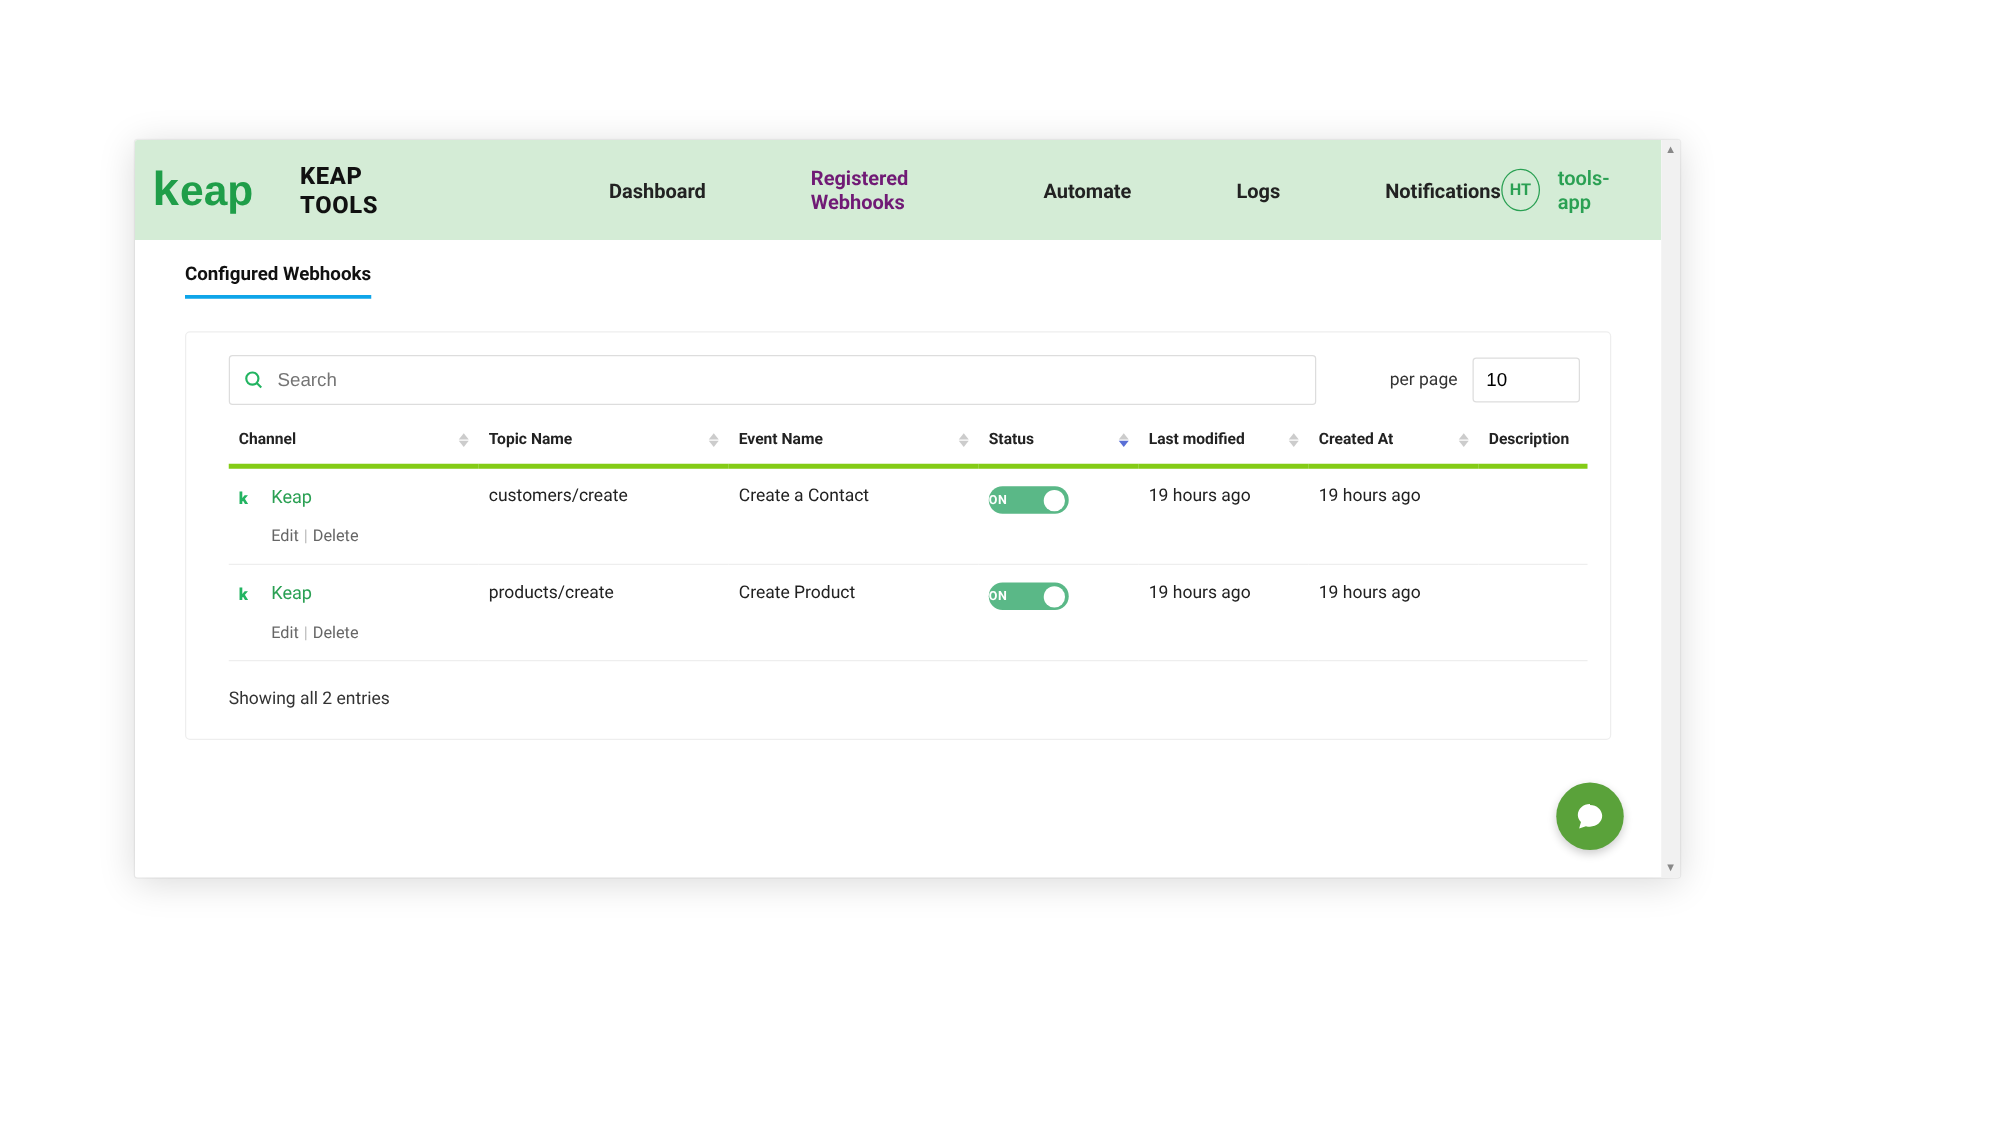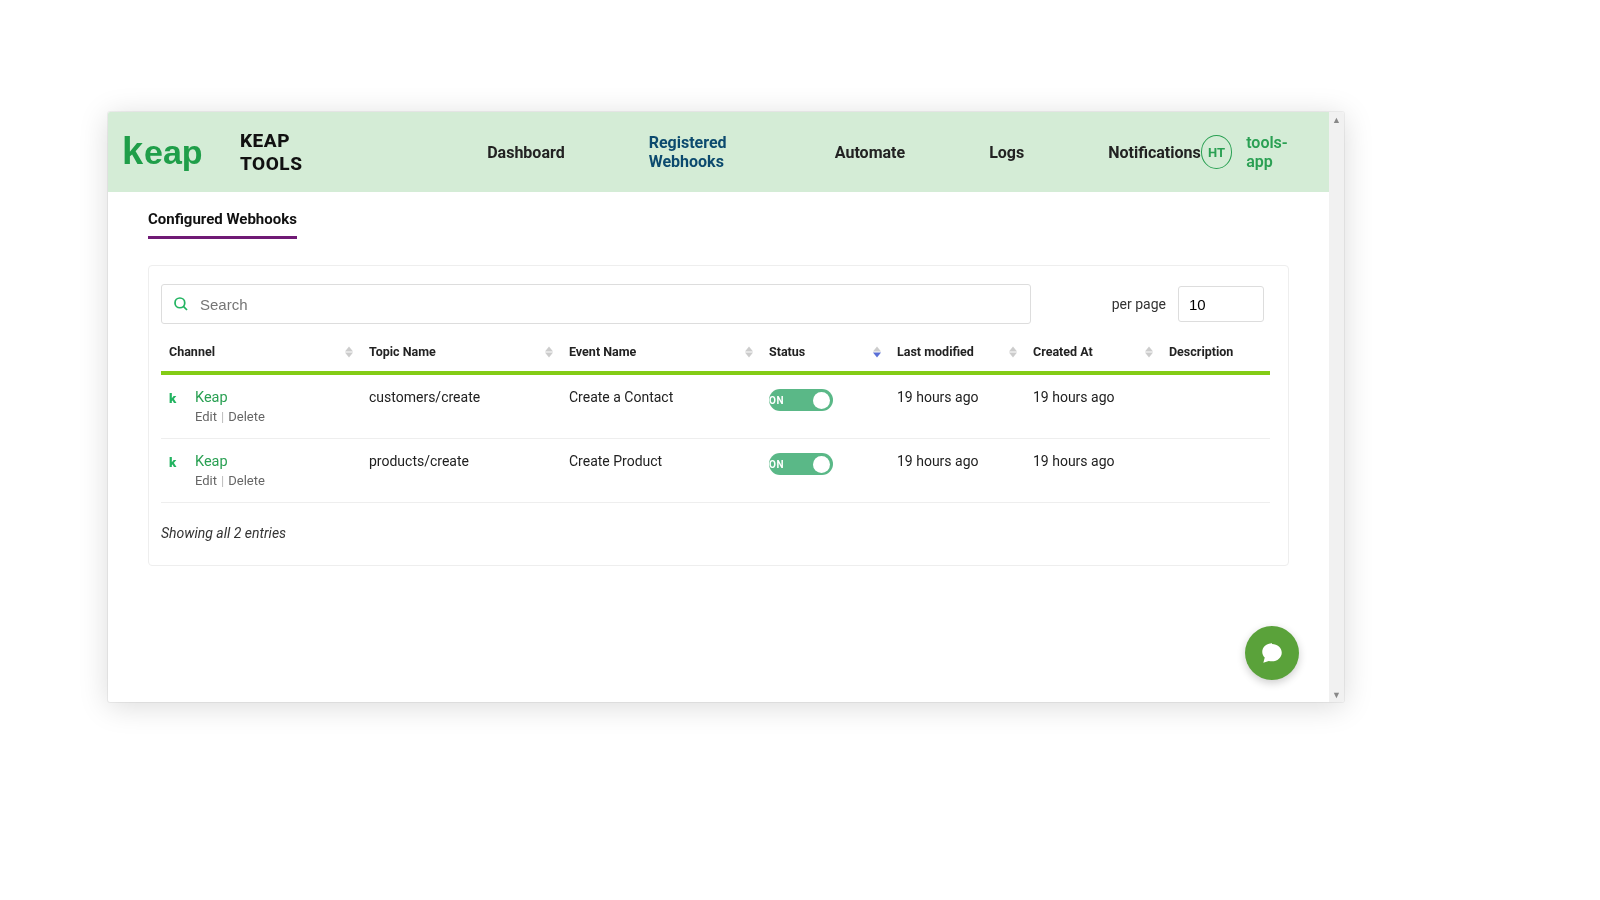--- a/index.html
+++ b/index.html
@@ -10,52 +10,52 @@
 .scrollbar{position:absolute;right:0;top:0;width:15px;height:100%;background:#f1f1f1;}
 .scrollbar::before{content:"";position:absolute;left:2px;top:2px;width:11px;height:11px;background:transparent;}
 .scrollbar .sb-arrow-up{position:absolute;top:0;left:0;width:15px;height:15px;display:flex;align-items:center;justify-content:center;color:#888;font-size:9px;}
 .scrollbar .sb-arrow-down{position:absolute;bottom:0;left:0;width:15px;height:15px;display:flex;align-items:center;justify-content:center;color:#888;font-size:9px;}
 .topbar{height:80px;background:#d4ecd6;display:flex;align-items:center;padding:0 20px 0 14px;}
 .brand-logo{display:flex;align-items:center;gap:6px;margin-right:22px;}
 .brand-logo svg{display:block;}
 .brand-name{font-size:19px;font-weight:800;letter-spacing:0.5px;color:#111;}
 .nav{display:flex;align-items:center;gap:36px;margin-left:90px;}
 .nav-item{font-size:16px;font-weight:700;color:#222;cursor:pointer;margin-left:48px;}
-.nav-item.active{color:#0c4a6e;}
+.nav-item.active{color:#701a75;}
 .user-area{margin-left:auto;display:flex;align-items:center;gap:14px;}
 .avatar{width:34px;height:34px;border:1.5px solid #2aa053;border-radius:50%;display:flex;align-items:center;justify-content:center;color:#2aa053;font-size:13px;font-weight:700;}
 .username{color:#2aa053;font-size:16px;font-weight:600;}
 .page-body{padding:18px 40px;}
-.section-title{font-size:15px;font-weight:700;color:#111;display:inline-block;padding-bottom:8px;border-bottom:3px solid #701a75;margin-bottom:26px;}
-.card{border:1px solid #eee;border-radius:4px;padding:18px 18px 24px 12px;}
+.section-title{font-size:15px;font-weight:700;color:#111;display:inline-block;padding-bottom:8px;border-bottom:3px solid #0ea5e9;margin-bottom:26px;}
+.card{border:1px solid #eee;border-radius:4px;padding:18px 18px 24px 34px;}
 .controls-row{display:flex;align-items:center;gap:18px;margin-bottom:6px;}
 .search-box{flex:1;max-width:870px;height:40px;border:1px solid #ddd;border-radius:3px;display:flex;align-items:center;padding:0 10px;gap:10px;}
 .search-box svg{color:#22b461;flex-shrink:0;}
 .search-box input{border:none;outline:none;flex:1;font-size:15px;background:transparent;}
 .perpage{display:flex;align-items:center;gap:12px;margin-left:auto;margin-right:6px;}
 .perpage-label{font-size:14px;color:#333;}
 .perpage-input{width:86px;height:36px;border:1px solid #ddd;border-radius:3px;padding:0 10px;font-size:15px;}
 .table{width:100%;border-collapse:collapse;margin-top:8px;}
 .table th{text-align:left;font-size:12.5px;font-weight:700;color:#222;padding:12px 8px;border-bottom:4px solid #84cc16;position:relative;}
 .sort-icons{position:absolute;right:8px;top:50%;transform:translateY(-50%);display:flex;flex-direction:column;gap:1px;}
 .sort-icons .up{width:0;height:0;border-left:4px solid transparent;border-right:4px solid transparent;border-bottom:5px solid #ccc;}
 .sort-icons .down{width:0;height:0;border-left:4px solid transparent;border-right:4px solid transparent;border-top:5px solid #ccc;}
 .sort-icons .down.active{border-top-color:#5a6fd6;}
 .table td{padding:14px 8px;border-bottom:1px solid #eee;font-size:14px;vertical-align:top;}
 .channel-cell{display:flex;align-items:flex-start;gap:10px;}
 .channel-icon{width:16px;height:16px;margin-top:2px;color:#22b461;}
-.channel-body{display:flex;flex-direction:column;gap:3px;}
+.channel-body{display:flex;flex-direction:column;gap:16px;}
 .channel-name{color:#2aa053;font-size:14.5px;}
 .row-actions{font-size:13px;color:#666;}
 .row-actions a{color:#666;cursor:pointer;margin-top:12px;}
 .row-actions .sep{margin:0 4px;color:#bbb;}
 .toggle{width:64px;height:22px;border-radius:11px;background:#5ab887;position:relative;display:inline-flex;align-items:center;cursor:pointer;}
 .toggle .knob{width:17px;height:17px;background:#fff;border-radius:50%;position:absolute;right:3px;top:2.5px;}
 .toggle .label{color:#fff;font-size:10px;font-weight:700;position:absolute;left:0;letter-spacing:0.5px;}
-.table-footer{margin-top:22px;font-size:14px;color:#333;font-style:italic;}
+.table-footer{margin-top:22px;font-size:14px;color:#333;}
 .chat-bubble{position:absolute;right:30px;bottom:22px;width:54px;height:54px;border-radius:50%;background:#5aa23a;display:flex;align-items:center;justify-content:center;box-shadow:0 3px 8px rgba(0,0,0,0.2);cursor:pointer;}
 .chat-bubble svg{color:#fff;}
 .col-channel{width:200px;}
 .col-topic{width:200px;}
 .col-event{width:200px;}
 .col-status{width:128px;}
 .col-modified{width:136px;}
 .col-created{width:136px;}
 .col-desc{width:auto;}
 </style>

